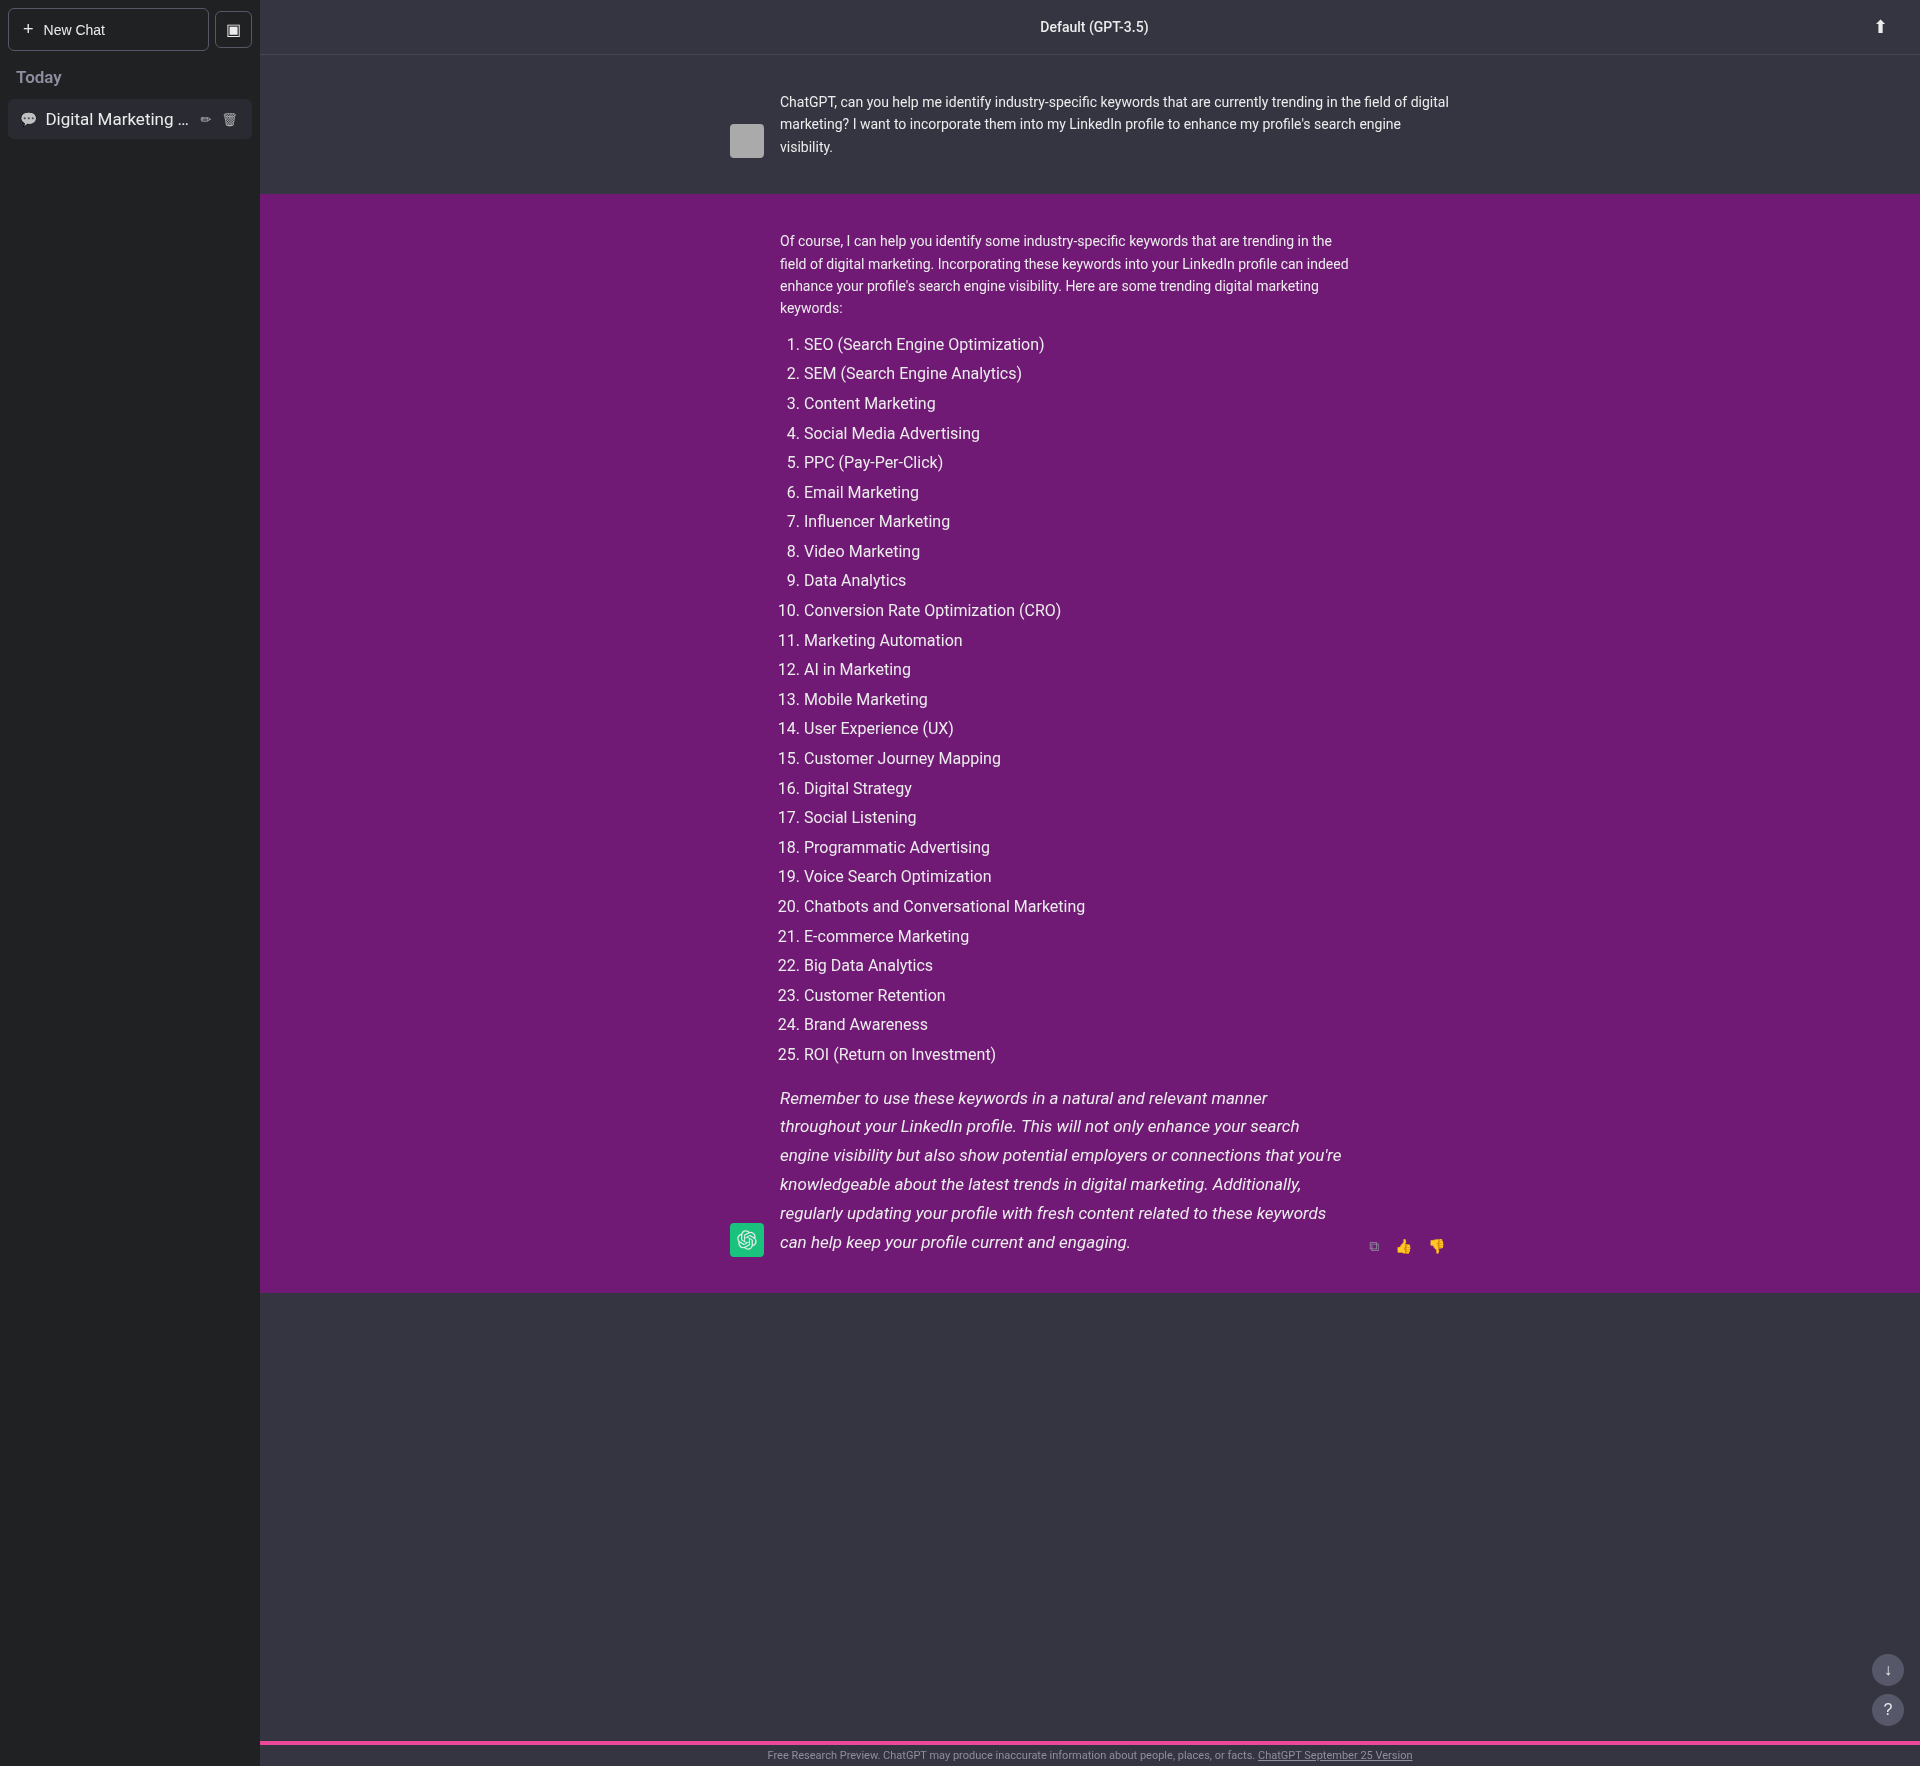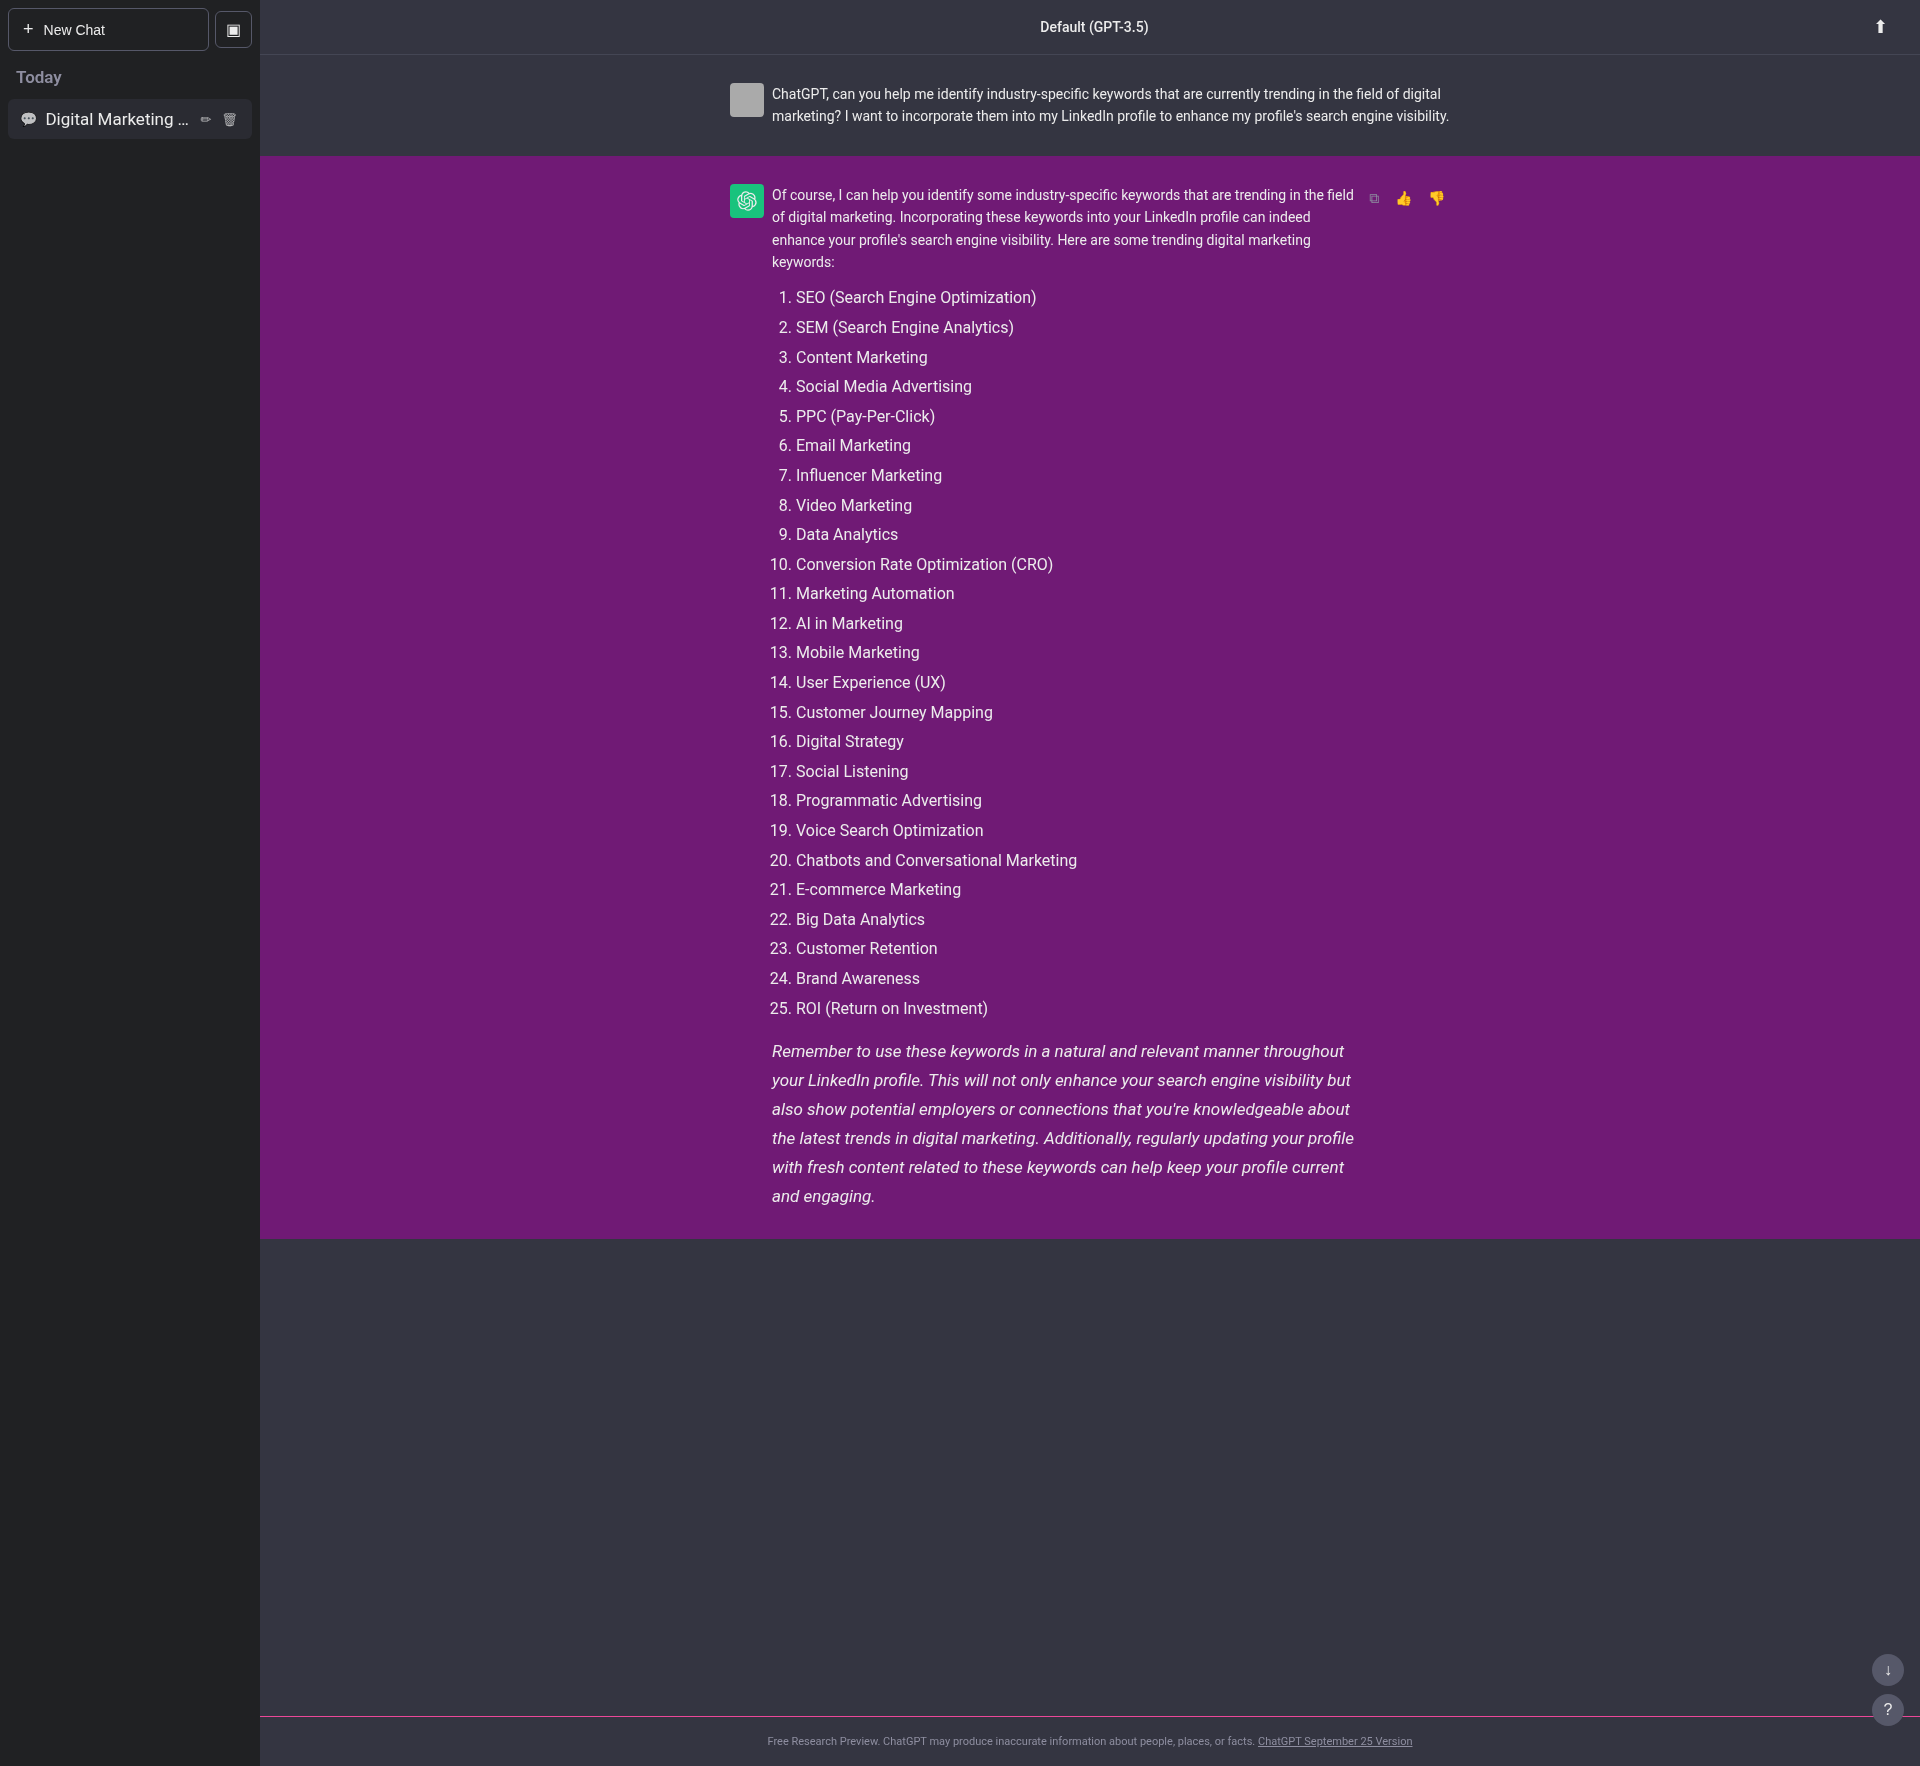--- a/index.html
+++ b/index.html
@@ -154,24 +154,24 @@
     .message-block.user-block {
       background: #343541;
     }
 
     .message-block.assistant-block {
       background: #701a75;
     }
 
     .message-inner {
       max-width: 720px;
-      margin: 4px auto;
-      display: flex;
-      gap: 8px;
-      align-items: flex-start;
+      margin: 12px auto;
+      display: flex;
+      gap: 16px;
+      align-items: flex-end;
     }
 
     .avatar {
       width: 34px;
       height: 34px;
       border-radius: 4px;
       flex-shrink: 0;
       display: flex;
       align-items: center;
       justify-content: center;
@@ -240,23 +240,23 @@
       color: #ececec;
       cursor: pointer;
       display: flex;
       align-items: center;
       justify-content: center;
       font-size: 16px;
     }
 
     
     #footer {
-      padding: 18px 20px;
+      padding: 4px 20px;
       background: #343541;
-      border-top: 1px solid #ec4899;
+      border-top: 4px solid #ec4899;
       font-size: 11px;
       color: #8e8ea0;
       text-align: center;
     }
 
     #footer a {
       color: #8e8ea0;
       text-decoration: underline;
       cursor: pointer;
     }

